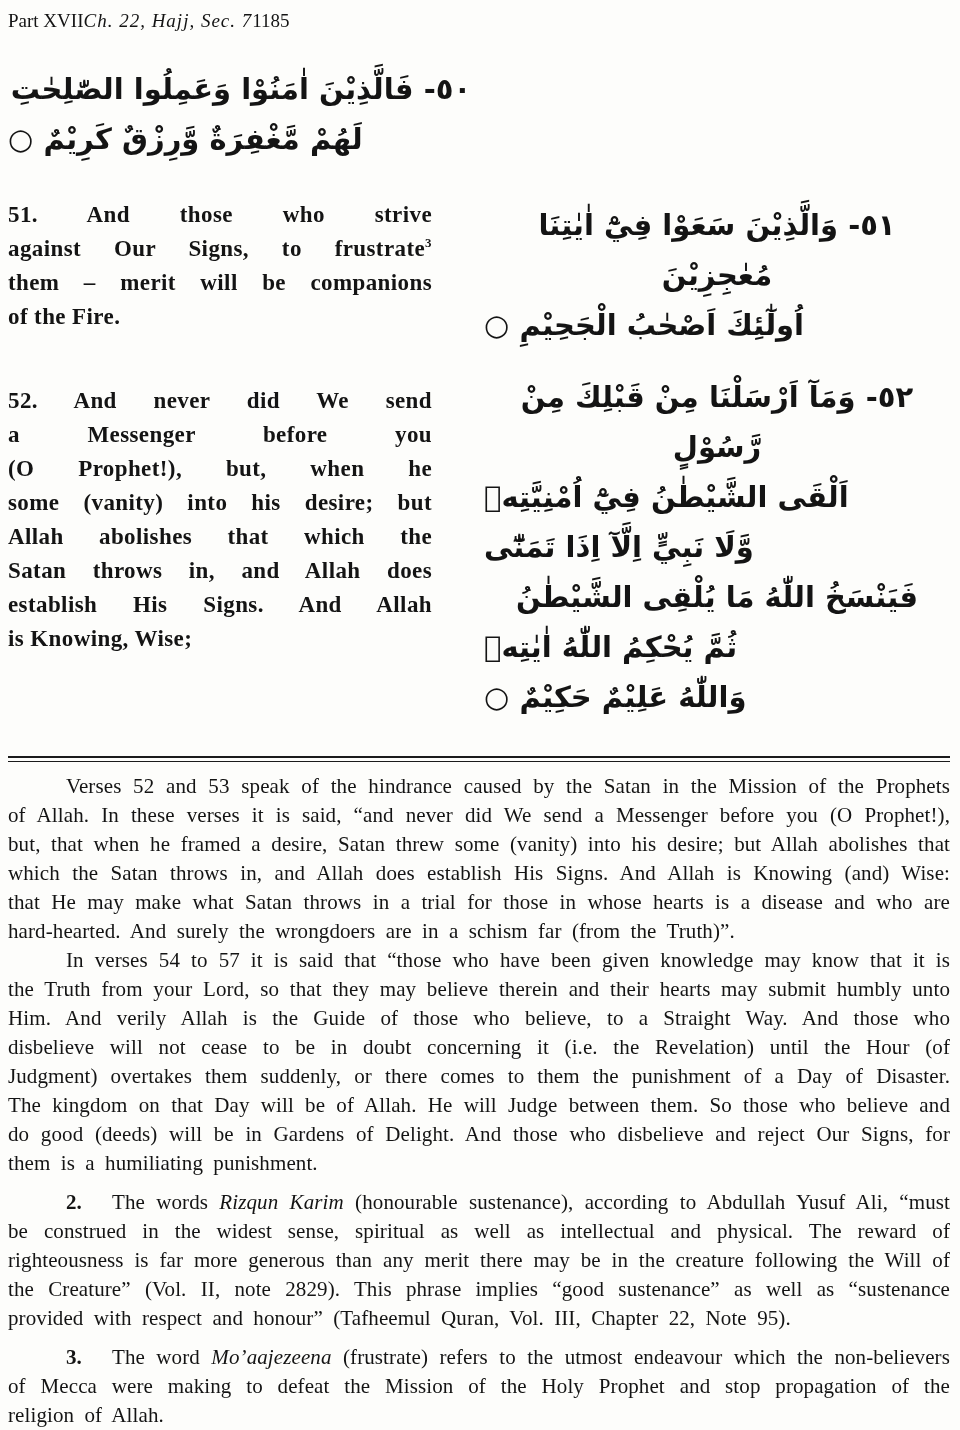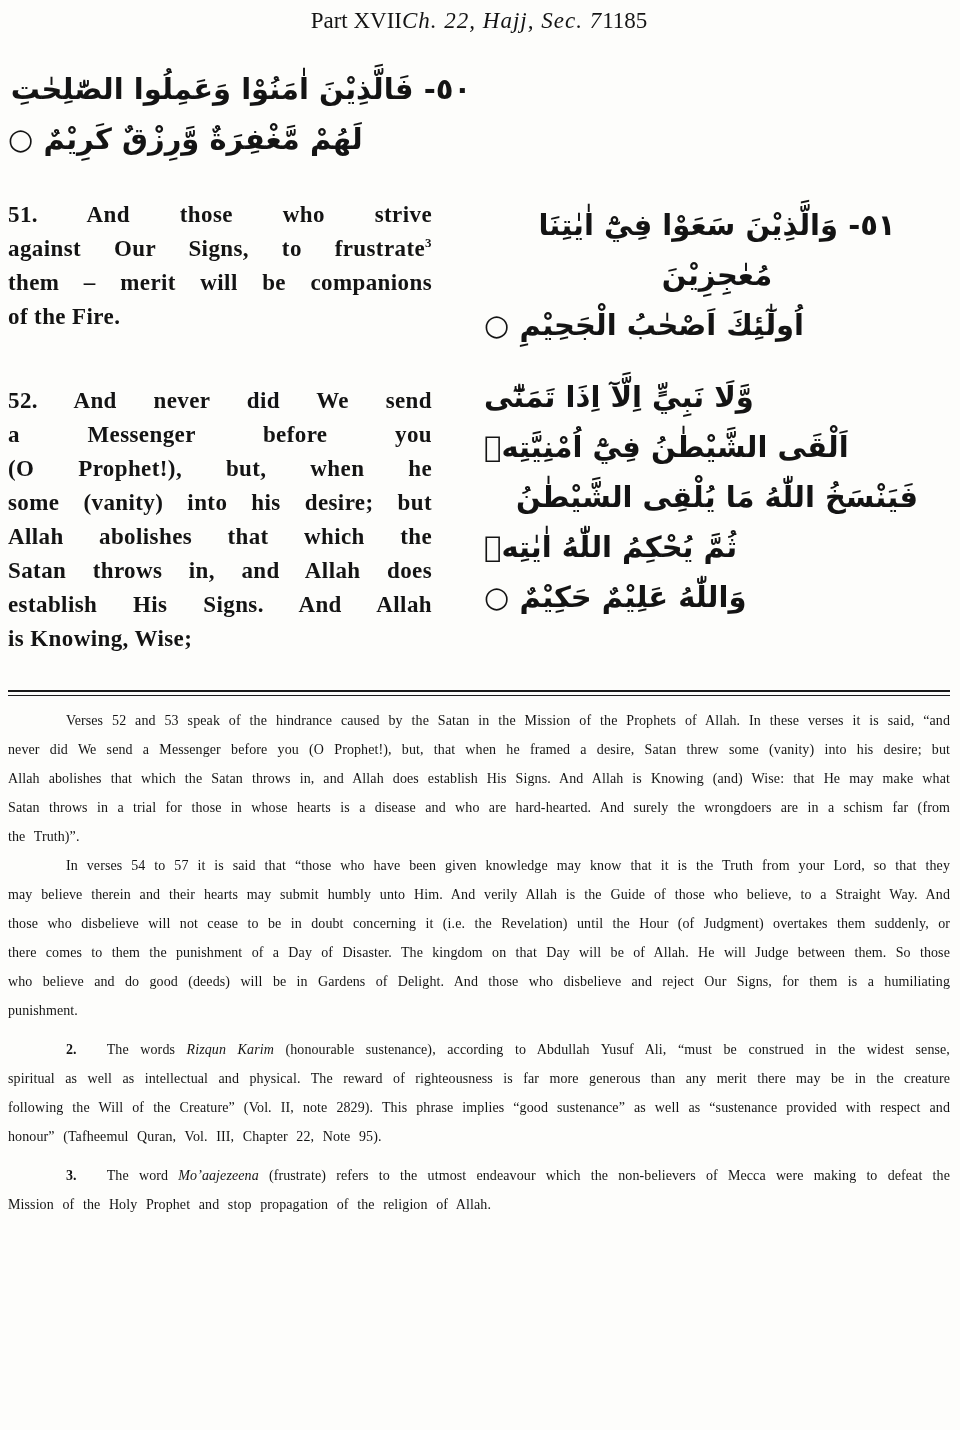--- a/index.html
+++ b/index.html
@@ -10,23 +10,23 @@
     overflow: hidden;
     background: #fdfdfb;
     color: #141414;
     font-family: "Liberation Serif", serif;
   }
   .page { padding: 6px 10px 0 8px; }
 
   
   .hdr {
     display: flex;
-    justify-content: center;
+    justify-content: flex-start;
     align-items: baseline;
-    font-size: 23px;
+    font-size: 19px;
     line-height: 30px;
   }
   .hdr .chap { font-style: italic; letter-spacing: 1px; }
 
   
   .verses { margin-top: 26px; }
   .verse-row {
     display: flex;
     justify-content: space-between;
     align-items: flex-start;
@@ -68,21 +68,21 @@
   .rule {
     height: 3px;
     border-top: 2px solid #1b1b1b;
     border-bottom: 1px solid #1b1b1b;
     margin: 0 0 10px 0;
   }
 
   
   .commentary p, .footnotes p {
     margin: 0;
-    font-size: 14px;
+    font-size: 21px;
     line-height: 29px;
     text-align: justify;
     text-indent: 58px;
     word-spacing: 5px;
     letter-spacing: 0.1px;
   }
   .footnotes p { margin-top: 10px; }
   .fn-num { font-weight: bold; margin-right: 30px; }
   .it { font-style: italic; }
 </style>
@@ -124,22 +124,23 @@
         <div class="en-line"><span>52.  And never did We send</span></div>
         <div class="en-line"><span>a Messenger before you</span></div>
         <div class="en-line"><span>(O Prophet!), but, when he</span></div>
         <div class="en-line"><span>some (vanity) into his desire; but</span></div>
         <div class="en-line"><span>Allah abolishes that which the</span></div>
         <div class="en-line"><span>Satan throws in, and Allah does</span></div>
         <div class="en-line"><span>establish His Signs. And Allah</span></div>
         <div class="en-line last"><span>is Knowing, Wise;</span></div>
       </div>
       <div class="ar-col" dir="rtl">
+        <div class="ar-line">٥٢- وَمَآ اَرْسَلْنَا مِنْ قَبْلِكَ مِنْ رَّسُوْلٍ</div>
+        <div class="ar-line cont">اَلْقَى الشَّيْطٰنُ فِيْٓ اُمْنِيَّتِهٖ</div>
         <div class="ar-line cont">وَّلَا نَبِيٍّ اِلَّآ اِذَا تَمَنّٰٓى</div>
-        <div class="ar-line cont">اَلْقَى الشَّيْطٰنُ فِيْٓ اُمْنِيَّتِهٖ</div>
         <div class="ar-line">فَيَنْسَخُ اللّٰهُ مَا يُلْقِى الشَّيْطٰنُ</div>
         <div class="ar-line cont">ثُمَّ يُحْكِمُ اللّٰهُ اٰيٰتِهٖ</div>
         <div class="ar-line cont">وَاللّٰهُ عَلِيْمٌ حَكِيْمٌ ○</div>
       </div>
     </div>
 
   </div>
 
   <div class="rule"></div>
 

